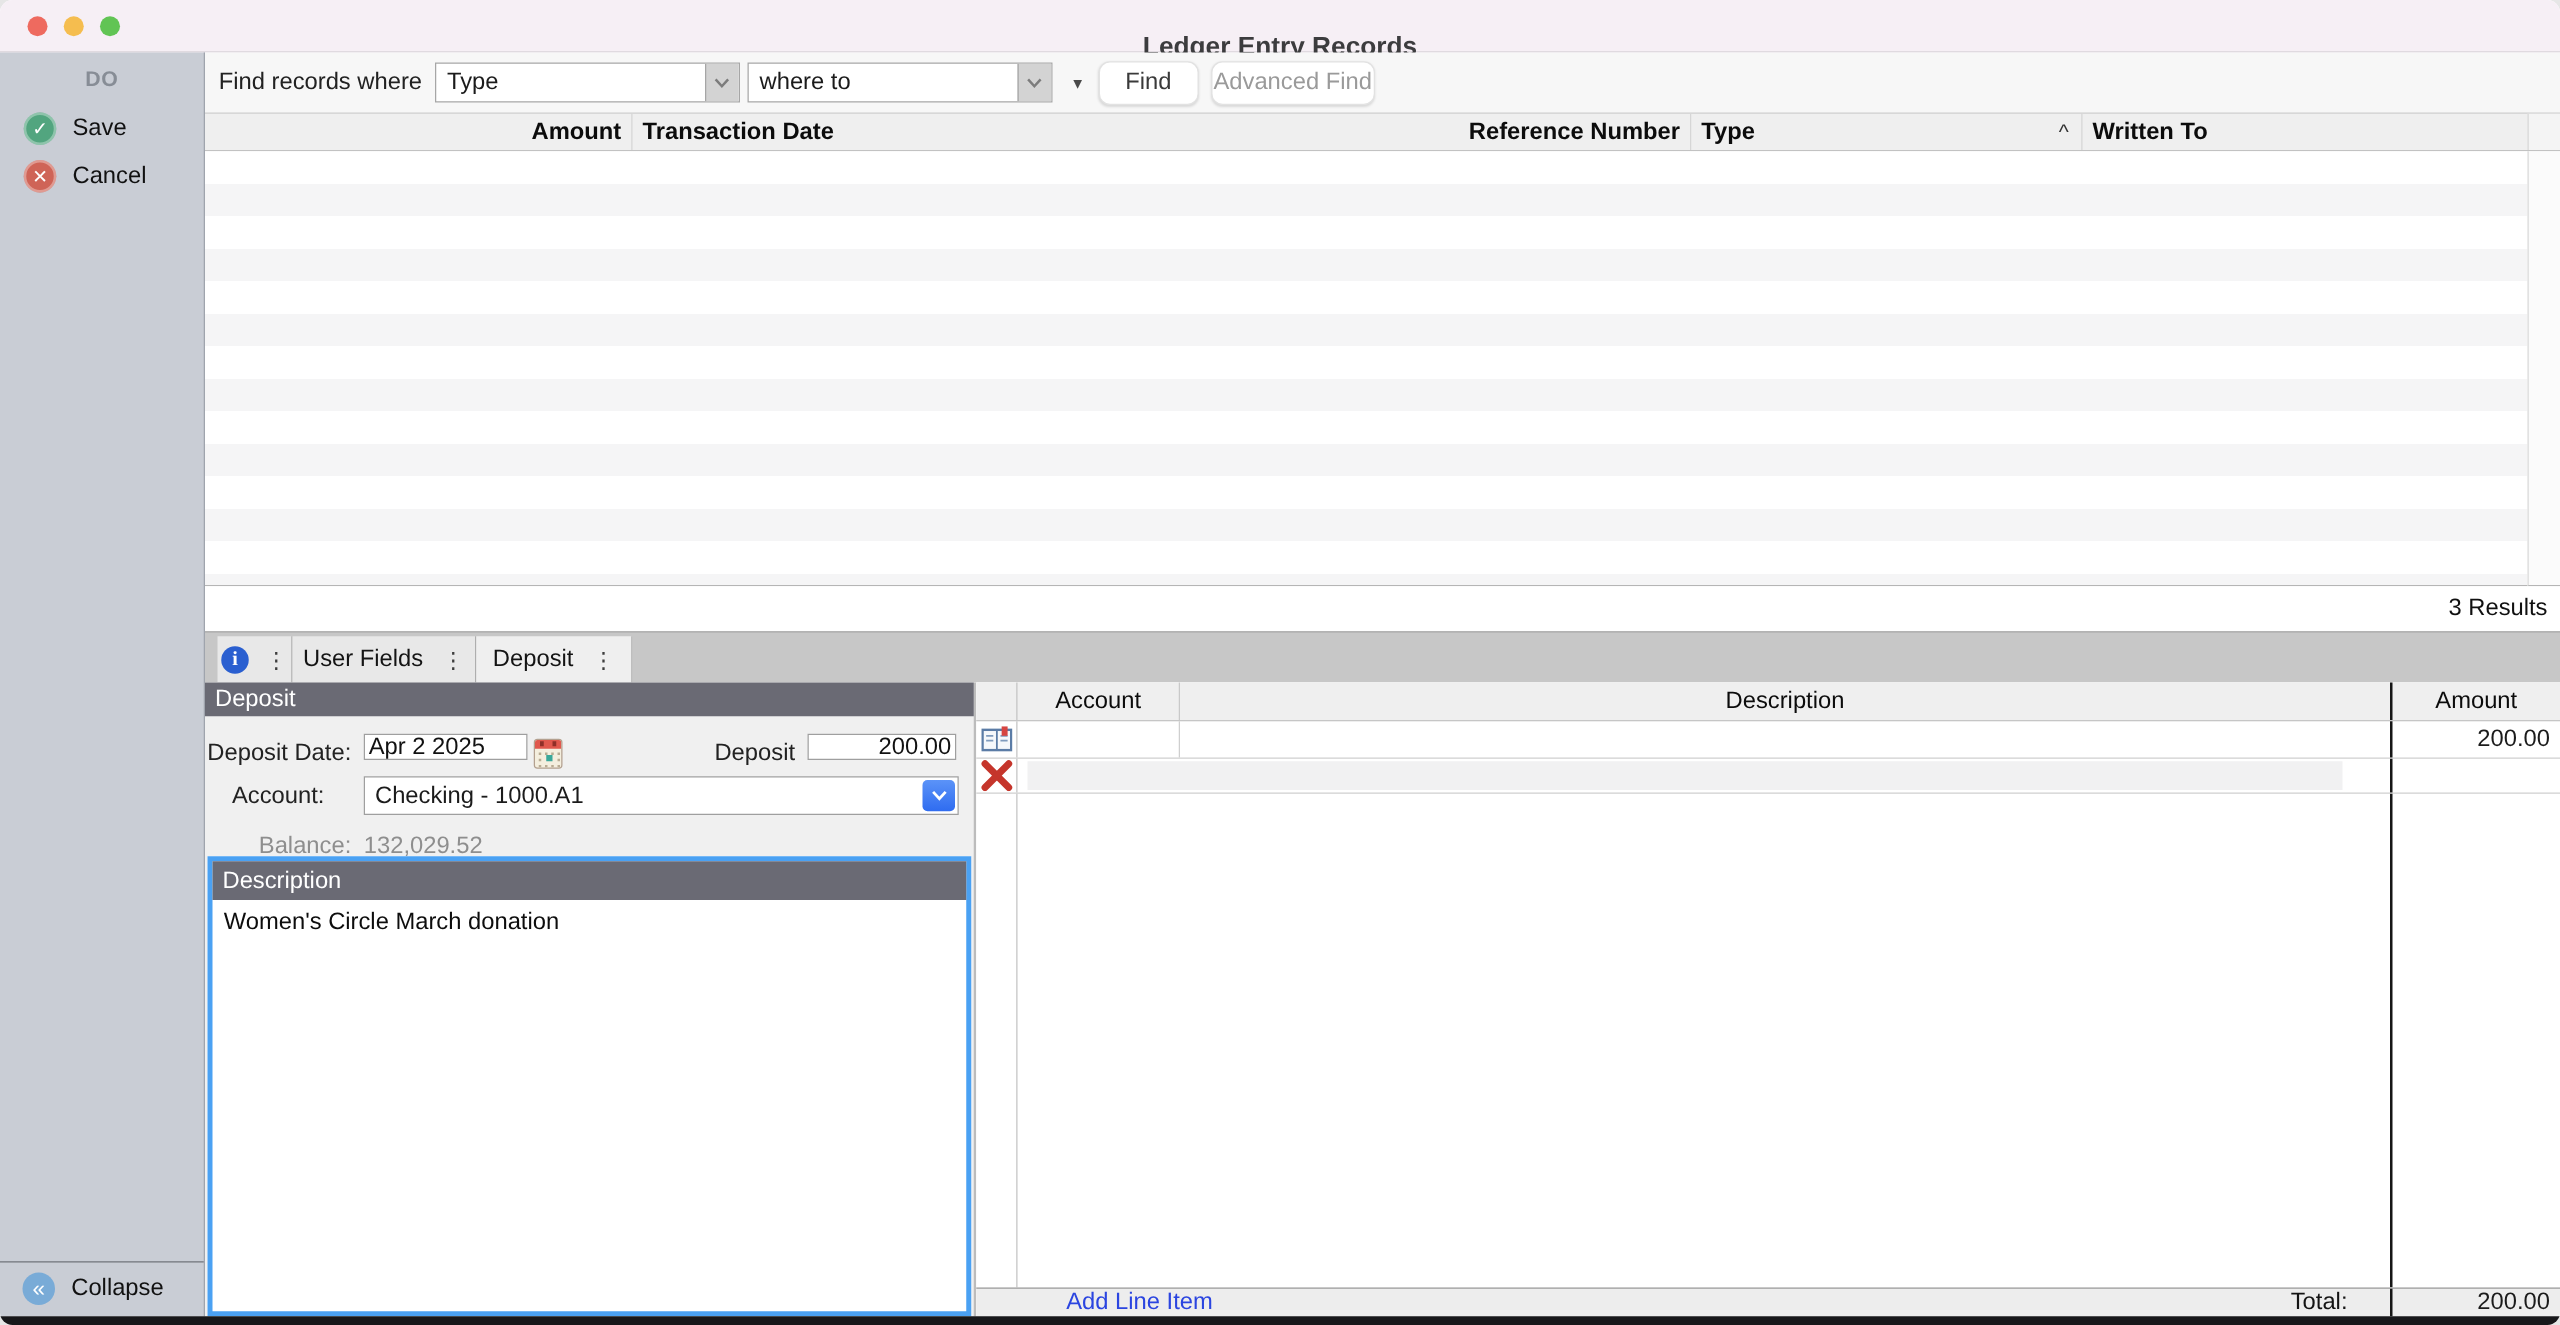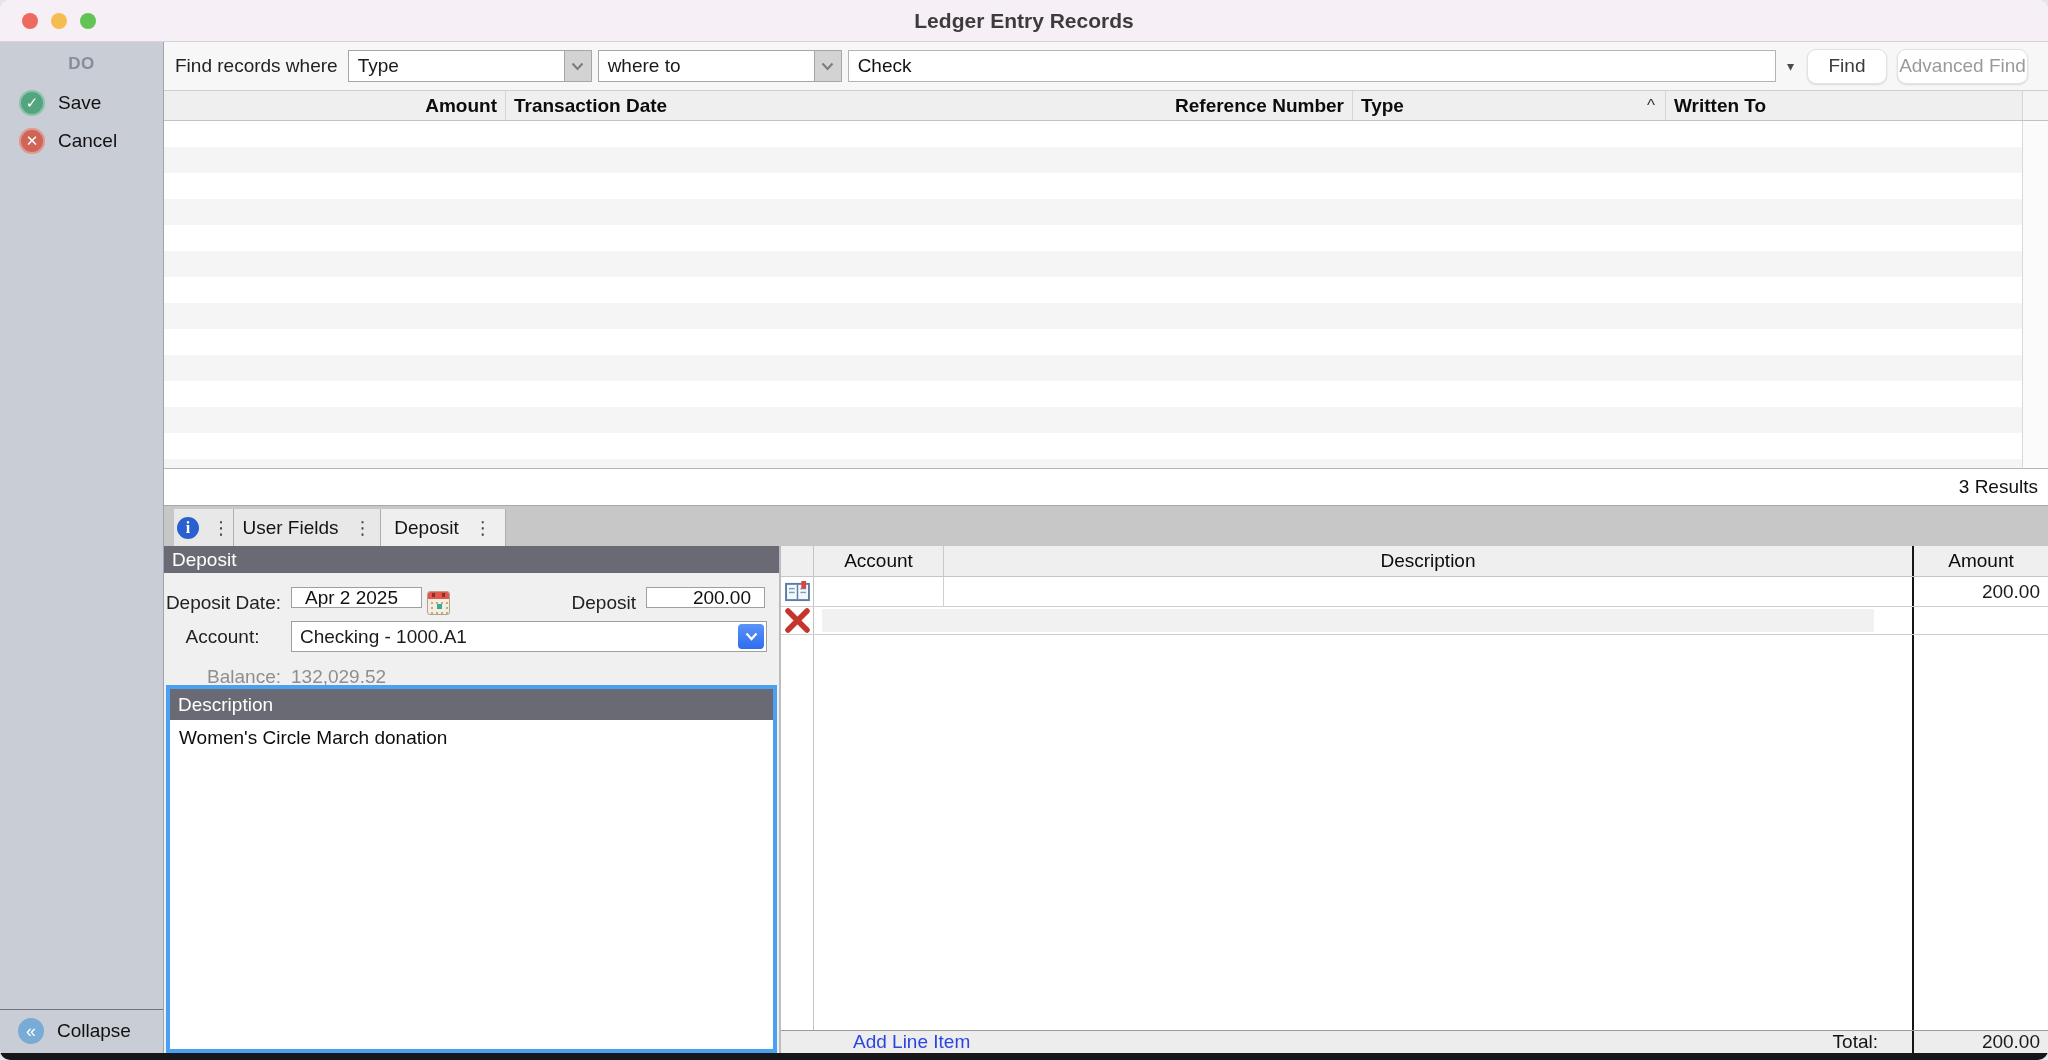--- a/index.html
+++ b/index.html
@@ -7,21 +7,21 @@
   .window{position:relative;width:2048px;height:1060px;background:#fff;
     font-family:"Liberation Sans",sans-serif;color:#1b1b1b;border-radius:10px;overflow:hidden;}
 
   
   .titlebar{position:absolute;top:0;left:0;right:0;height:42px;background:#f6eff5;border-bottom:1px solid #d9d3d9;}
   .traffic{position:absolute;top:13px;left:22px;display:flex;gap:13px;}
   .light{width:16px;height:16px;border-radius:50%;}
   .light.red{background:#ee6a5f;}
   .light.yellow{background:#f5bd4f;}
   .light.green{background:#61c454;}
-  .title{line-height:41px;text-align:center;font-weight:bold;font-size:21px;color:#3c3c3e;}
+  .title{line-height:41px;text-align:center;font-weight:bold;font-size:21px;color:#3c3c3e;margin-top:17px;}
 
   
   .sidebar{position:absolute;top:42px;left:0;width:164px;bottom:7px;background:#c9cdd5;
     border-right:1px solid #9fa4ad;display:flex;flex-direction:column;}
   .sidebar-heading{text-align:center;padding:12px 0 10px;font-weight:bold;color:#878d96;font-size:17px;letter-spacing:.5px;}
   .side-item{display:flex;align-items:center;gap:13px;padding:6px 0 6px 19px;font-size:19px;color:#111;cursor:default;}
   .circle-icon{width:26px;height:26px;border-radius:50%;display:flex;align-items:center;justify-content:center;
     color:#fff;font-size:15px;flex:none;}
   .ci-save{background:#52a57f;box-shadow:inset 0 0 0 2px rgba(255,255,255,.35);}
   .ci-cancel{background:#cf6457;box-shadow:inset 0 0 0 2px rgba(255,255,255,.35);}
@@ -81,21 +81,21 @@
 
   
   .panels{position:absolute;top:504px;left:0;right:0;bottom:0;display:flex;}
   .panel-header{height:27px;background:#6a6a74;color:#fff;font-size:19px;display:flex;align-items:center;
     padding-left:8px;flex:none;}
   .deposit-panel{width:617px;background:#f0f0f0;border-right:2px solid #bcbcbc;display:flex;flex-direction:column;}
   .dep-fields{position:relative;height:112px;flex:none;font-size:19px;}
   .f-label{position:absolute;width:117px;text-align:right;line-height:31px;color:#222;}
   .f-label.gray, .f-value.gray{color:#8e8e8e;}
   .f-input{position:absolute;height:21px;border:1px solid #9f9f9f;background:#fff;font-size:19px;
-    font-family:inherit;padding:0 13px;color:#111;outline:none;}
+    font-family:inherit;padding:0 3px;color:#111;outline:none;}
   .f-value{position:absolute;line-height:28px;}
   .acct-select{position:absolute;left:127px;top:48px;width:476px;height:31px;border:1px solid #9f9f9f;
     background:#fff;display:flex;align-items:center;padding-left:8px;}
   .blue-btn{position:absolute;right:2px;top:2px;width:26px;height:25px;border-radius:4px;
     background:linear-gradient(#5b93f8,#2f6cf0);display:flex;align-items:center;justify-content:center;}
   .cal{position:absolute;left:263px;top:18px;width:23px;height:24px;border:1px solid #b3a08f;border-radius:3px;
     background:#f4eede;overflow:hidden;}
   .cal-top{position:absolute;top:0;left:0;right:0;height:7px;background:#e0584d;}
   .cal-m1,.cal-m2{position:absolute;top:1px;width:3px;height:4px;background:#8f2f28;}
   .cal-m1{left:4px;} .cal-m2{right:4px;}
@@ -176,21 +176,20 @@
         </span>
       </div>
       <div class="select">
         <span class="sel-txt">where to</span>
         <span class="sel-btn">
           <svg width="13" height="9" viewBox="0 0 13 9">
               <polyline points="1.5,1.5 6.5,7 11.5,1.5" fill="none" stroke="#7c7c7c" stroke-width="2"></polyline>
             </svg>
         </span>
       </div>
-      <input class="query-input" value="Check" style="">
       <span class="caret-down">▾</span>
       <div class="pill-btn btn-find">
         <span>Find</span>
       </div>
       <div class="pill-btn btn-adv">
         <span>Advanced Find</span>
       </div>
     </div>
 
     <div class="rheader">

